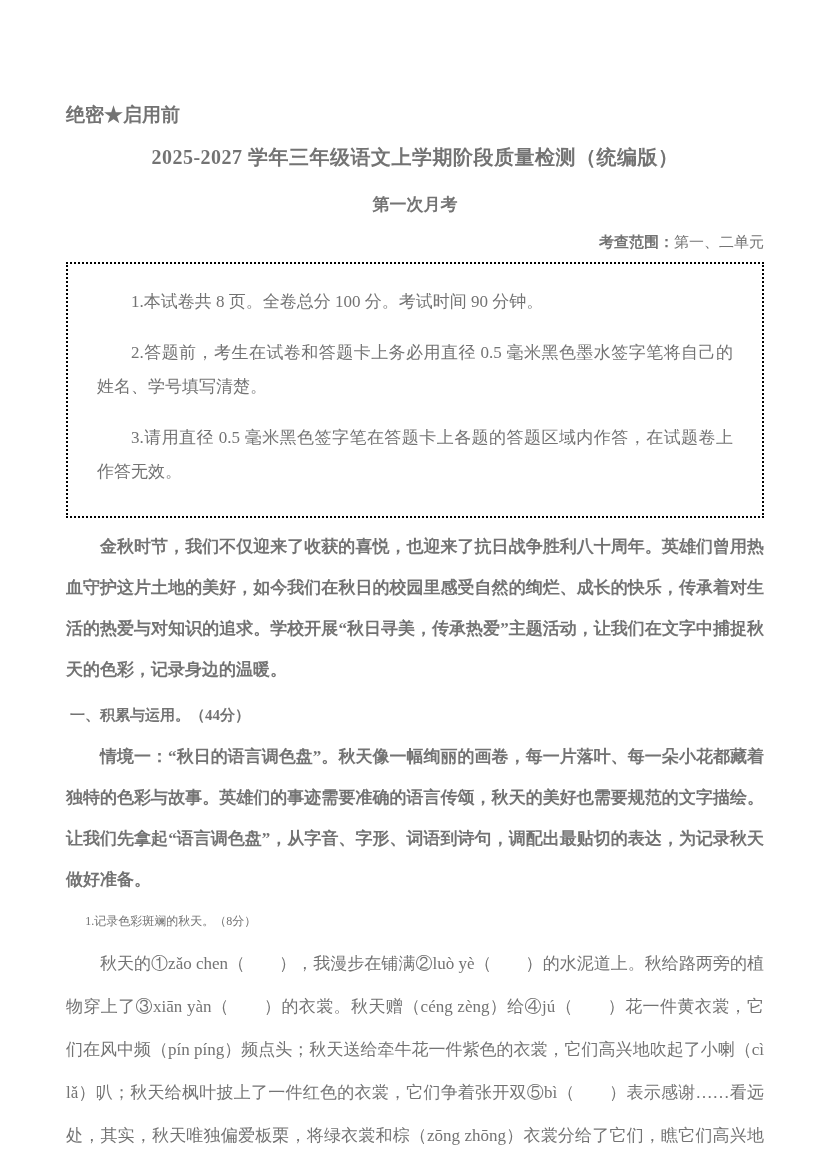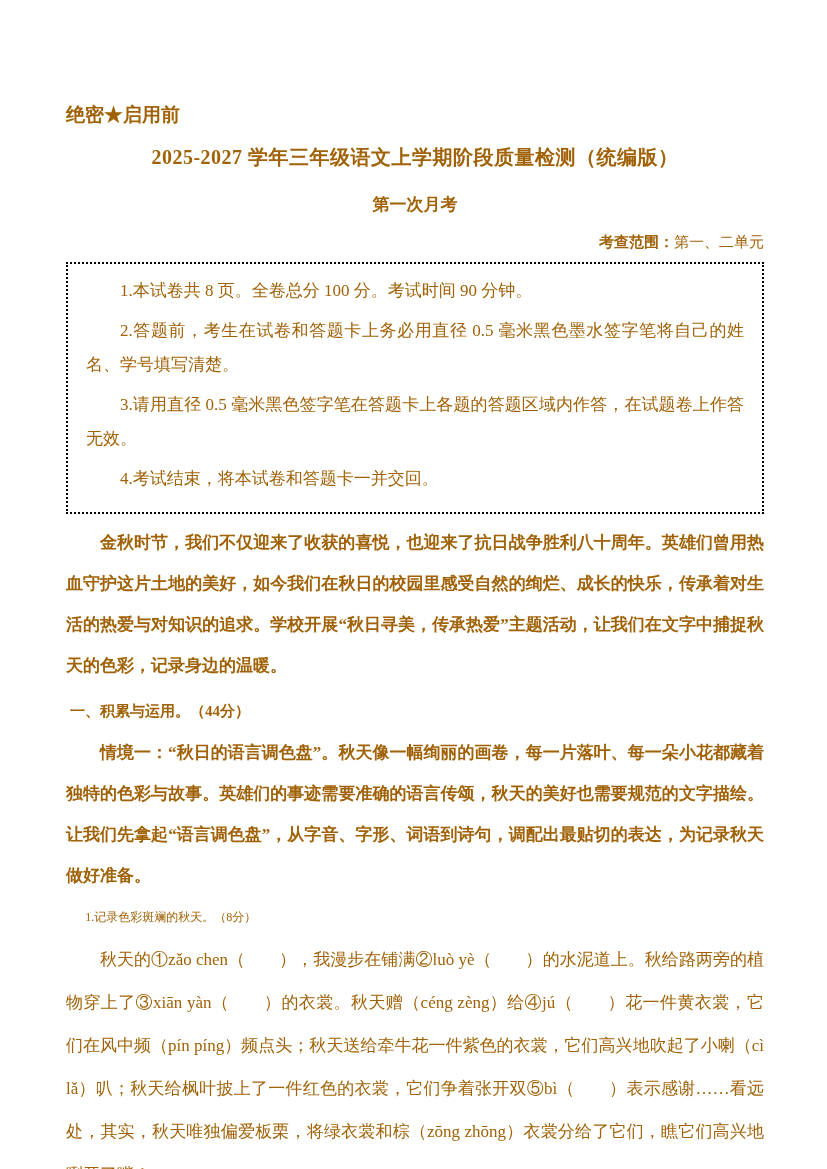--- a/index.html
+++ b/index.html
@@ -5,21 +5,21 @@
   html, body {
     margin: 0;
     padding: 0;
     background: #ffffff;
   }
   .page {
     position: relative;
     width: 827px;
     height: 1169px;
     background: #ffffff;
-    color: #a16207;
+    color: #737373;
     font-family: "Liberation Serif", "DejaVu Serif", serif;
     box-sizing: border-box;
     padding: 102px 63px 0 66px;
     overflow: hidden;
   }
   .secret-label {
     font-size: 19px;
     font-weight: bold;
     line-height: 26px;
   }
@@ -49,21 +49,21 @@
     margin-top: 10px;
     padding: 4px 12px 10px 12px;
     font-size: 17px;
     line-height: 34px;
   }
   .notice-heading {
     margin: 0;
     font-weight: bold;
   }
   .notice-item {
-    margin: 6px;
+    margin: 17px;
     text-indent: 2em;
     text-align: justify;
   }
   .para-kai-bold {
     margin: 8px 0 0 0;
     font-size: 17px;
     font-weight: bold;
     line-height: 41px;
     text-indent: 2em;
     text-align: justify;
@@ -100,21 +100,20 @@
   <div class="exam-subtitle">第一次月考</div>
 
   <div class="scope-line">
     <span class="scope-label">考查范围：</span><span>第一、二单元</span>
   </div>
 
   <div class="notice-box">
     <p class="notice-item">1.本试卷共 8 页。全卷总分 100 分。考试时间 90 分钟。</p>
     <p class="notice-item">2.答题前，考生在试卷和答题卡上务必用直径 0.5 毫米黑色墨水签字笔将自己的姓名、学号填写清楚。</p>
     <p class="notice-item">3.请用直径 0.5 毫米黑色签字笔在答题卡上各题的答题区域内作答，在试题卷上作答无效。</p>
-    <p class="notice-item">4.考试结束，将本试卷和答题卡一并交回。</p>
   </div>
 
   <p class="para-kai-bold">金秋时节，我们不仅迎来了收获的喜悦，也迎来了抗日战争胜利八十周年。英雄们曾用热血守护这片土地的美好，如今我们在秋日的校园里感受自然的绚烂、成长的快乐，传承着对生活的热爱与对知识的追求。学校开展“秋日寻美，传承热爱”主题活动，让我们在文字中捕捉秋天的色彩，记录身边的温暖。</p>
 
   <p class="section-heading">一、积累与运用。（44分）</p>
 
   <p class="para-kai-bold" style="margin-top:0;">情境一：“秋日的语言调色盘”。秋天像一幅绚丽的画卷，每一片落叶、每一朵小花都藏着独特的色彩与故事。英雄们的事迹需要准确的语言传颂，秋天的美好也需要规范的文字描绘。让我们先拿起“语言调色盘”，从字音、字形、词语到诗句，调配出最贴切的表达，为记录秋天做好准备。</p>
 
   <p class="q-heading">1.记录色彩斑斓的秋天。（8分）</p>
 

